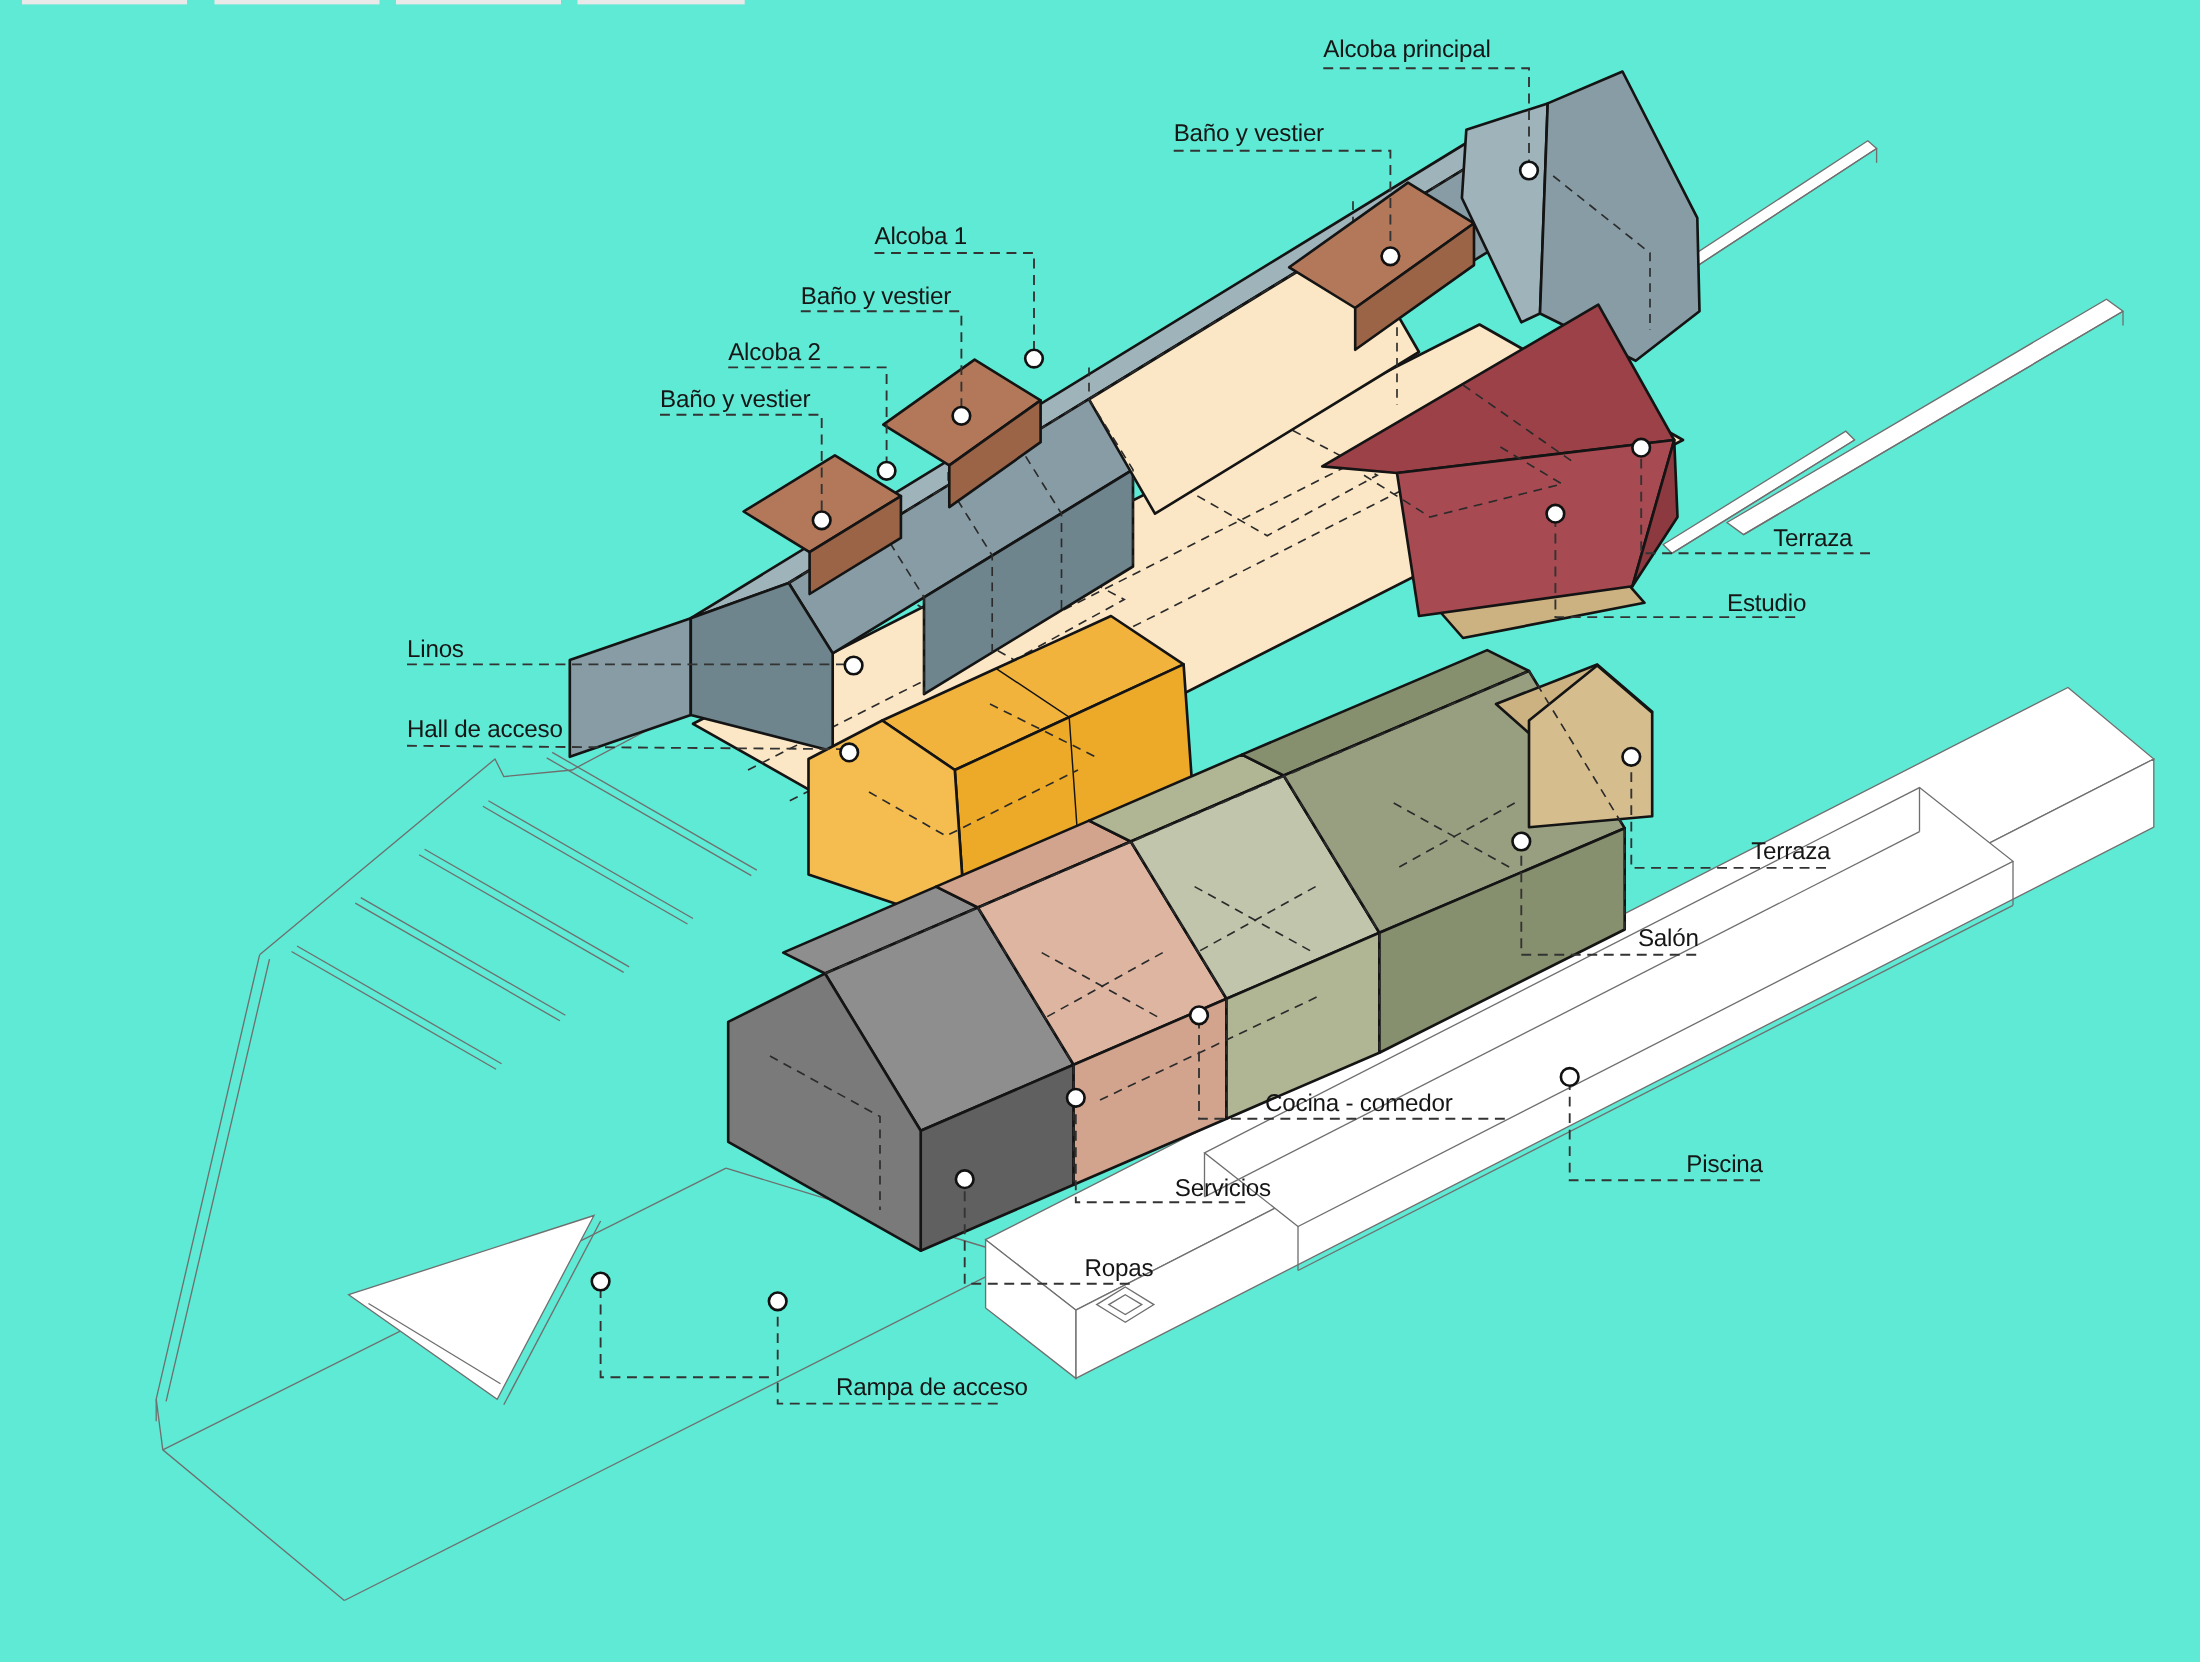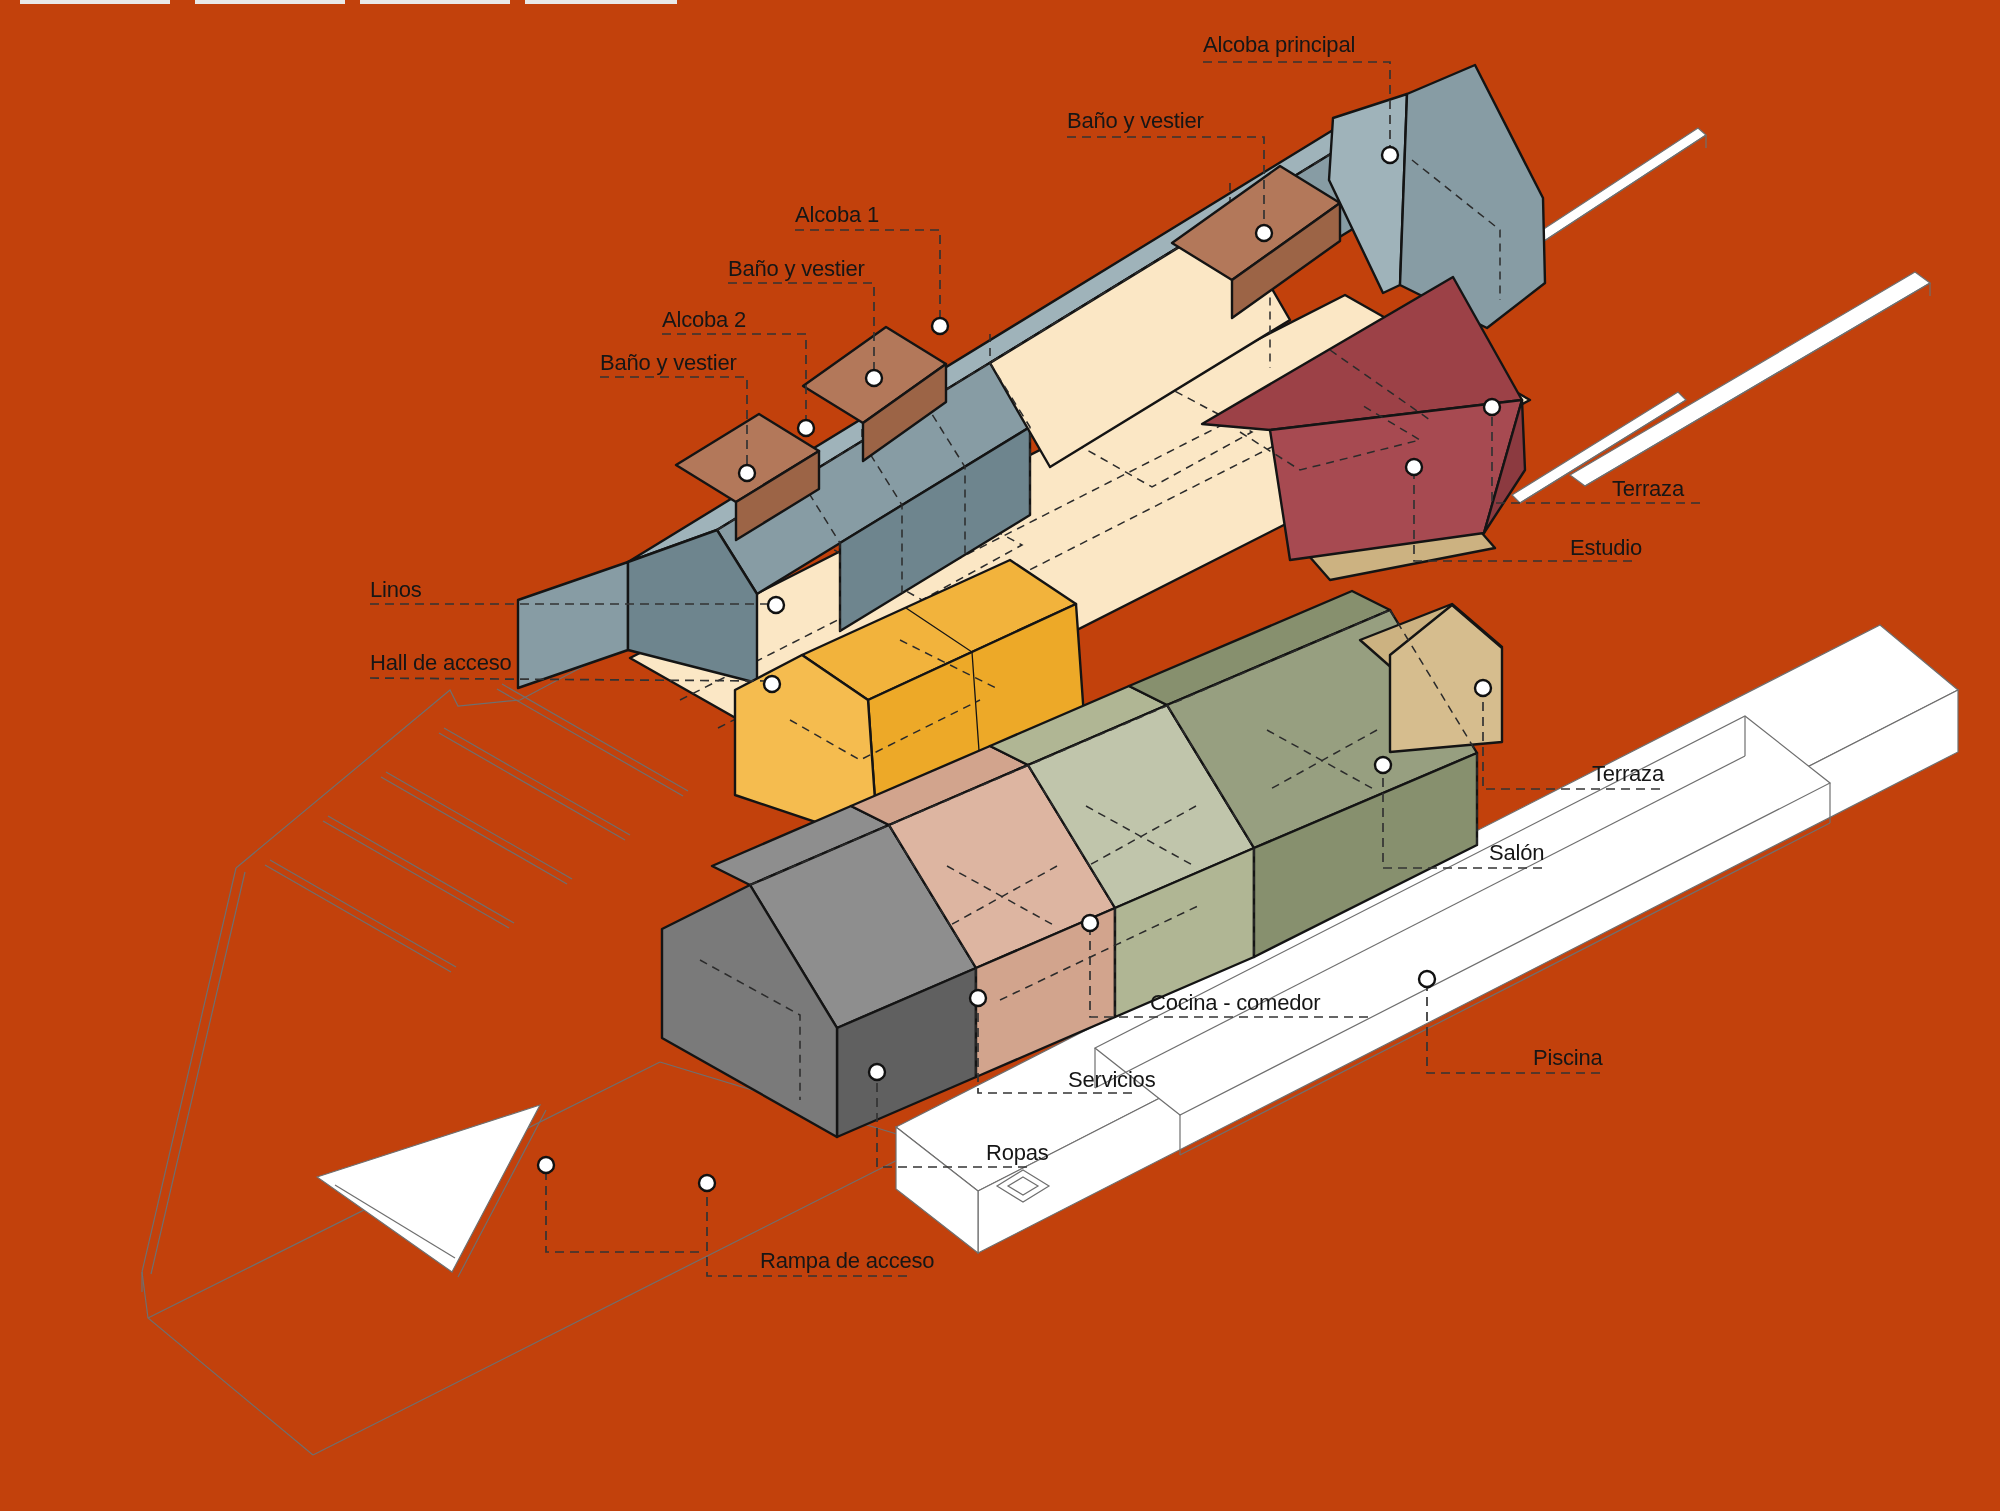--- a/index.html
+++ b/index.html
@@ -1,16 +1,16 @@
 <!DOCTYPE html>
 <html><head>
 <meta charset="utf-8">
 <style>
   html,body{margin:0;padding:0;background:#ffffff;}
-  .stage{position:relative;width:2000px;height:1511px;background:#c2410c;overflow:hidden;}
+  .stage{position:relative;width:2000px;height:1511px;background:#5eead4;overflow:hidden;}
   svg{display:block;}
   .lbl{font-family:"Liberation Sans","DejaVu Sans",sans-serif;font-size:22px;fill:#161616;letter-spacing:-0.2px;}
   .dash{fill:none;stroke:#333;stroke-width:1.7;stroke-dasharray:9 6;}
   .dashf{stroke:#2b2b2b;stroke-width:1.5;stroke-dasharray:8 6;fill:none;}
   .thin{fill:none;stroke:#6f6f6f;stroke-width:1.2;}
   .thinf{fill:#ffffff;stroke:#6f6f6f;stroke-width:1.2;}
   .vol{stroke:#141414;stroke-width:2.4;stroke-linejoin:round;}
   .iline{fill:none;stroke:#141414;stroke-width:1.3;}
   .dot{stroke:#111;stroke-width:2.4;}
 </style>

